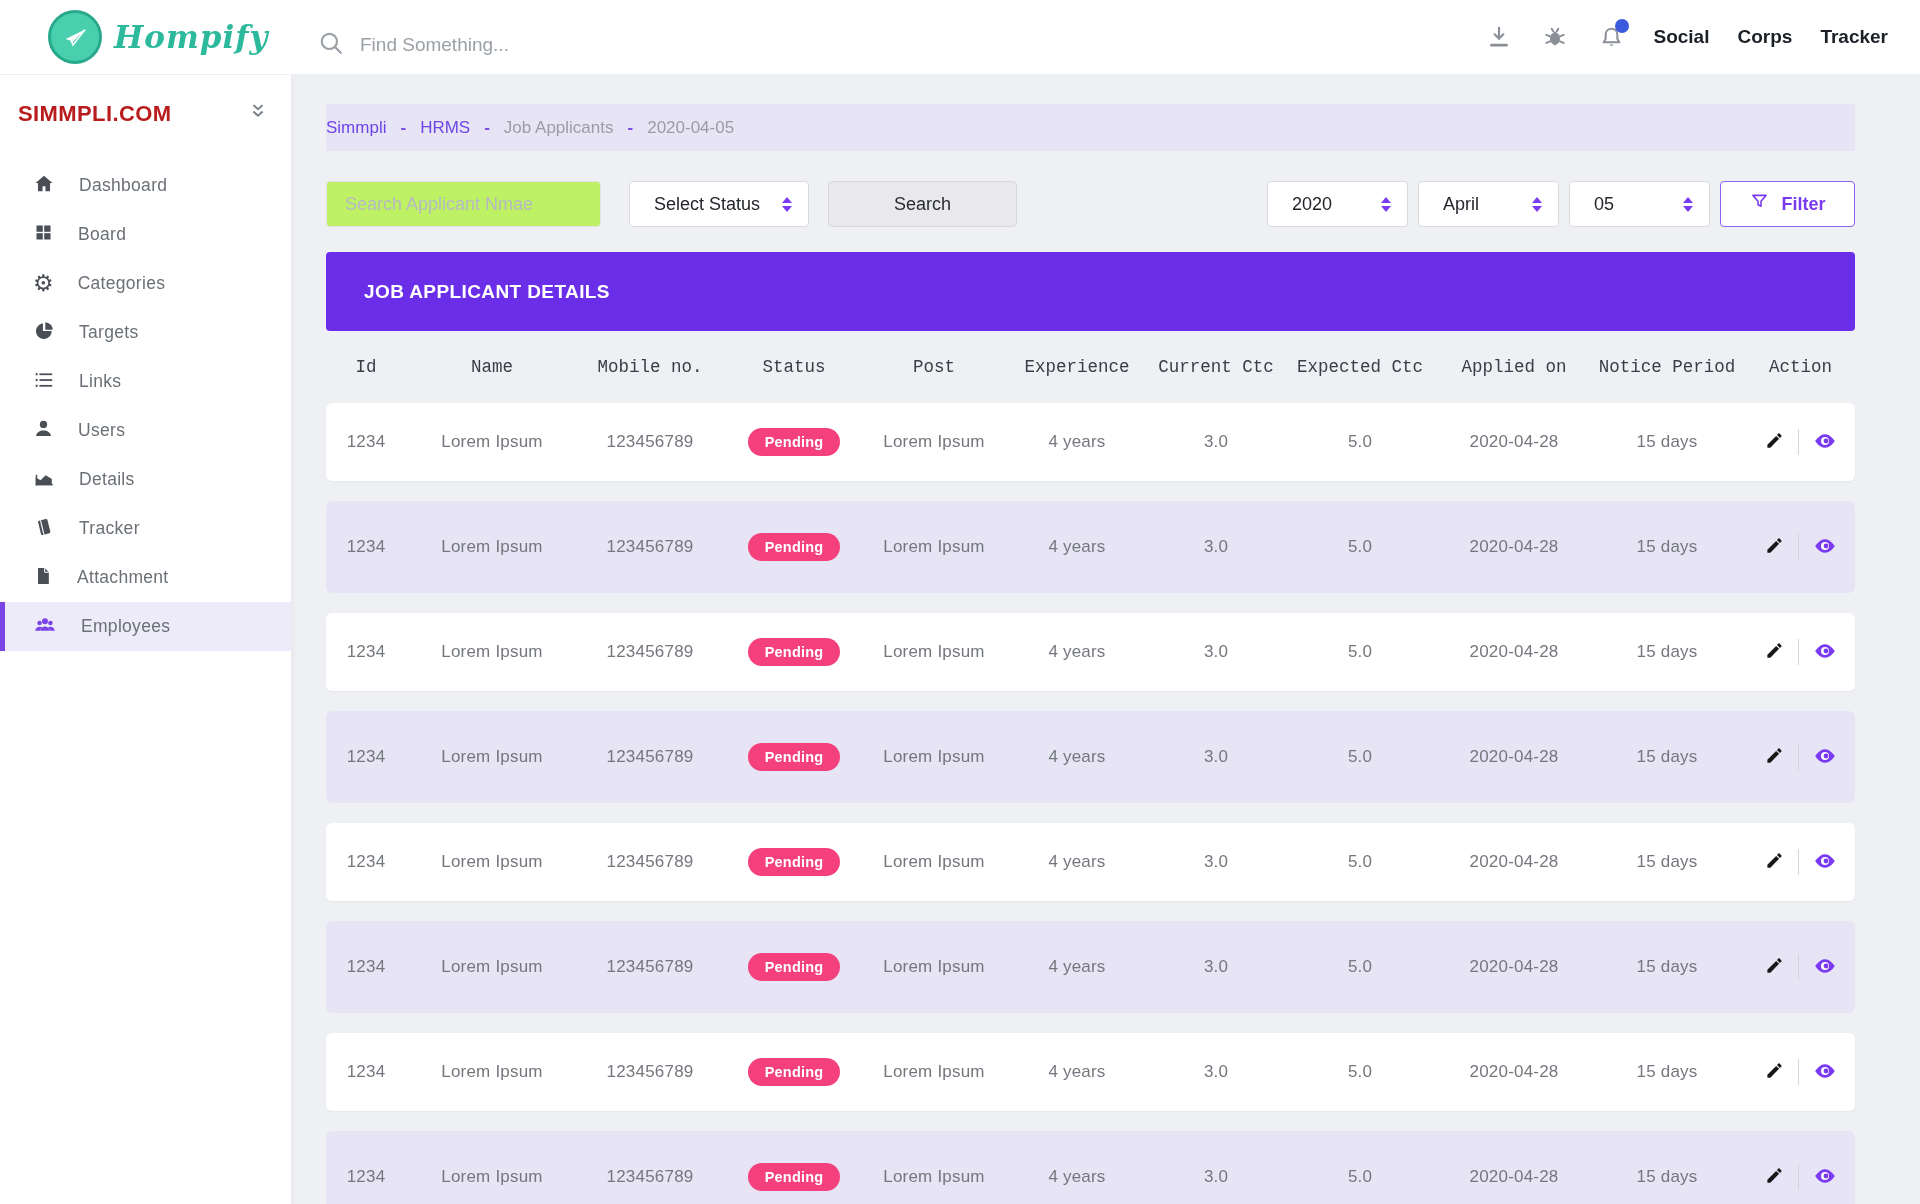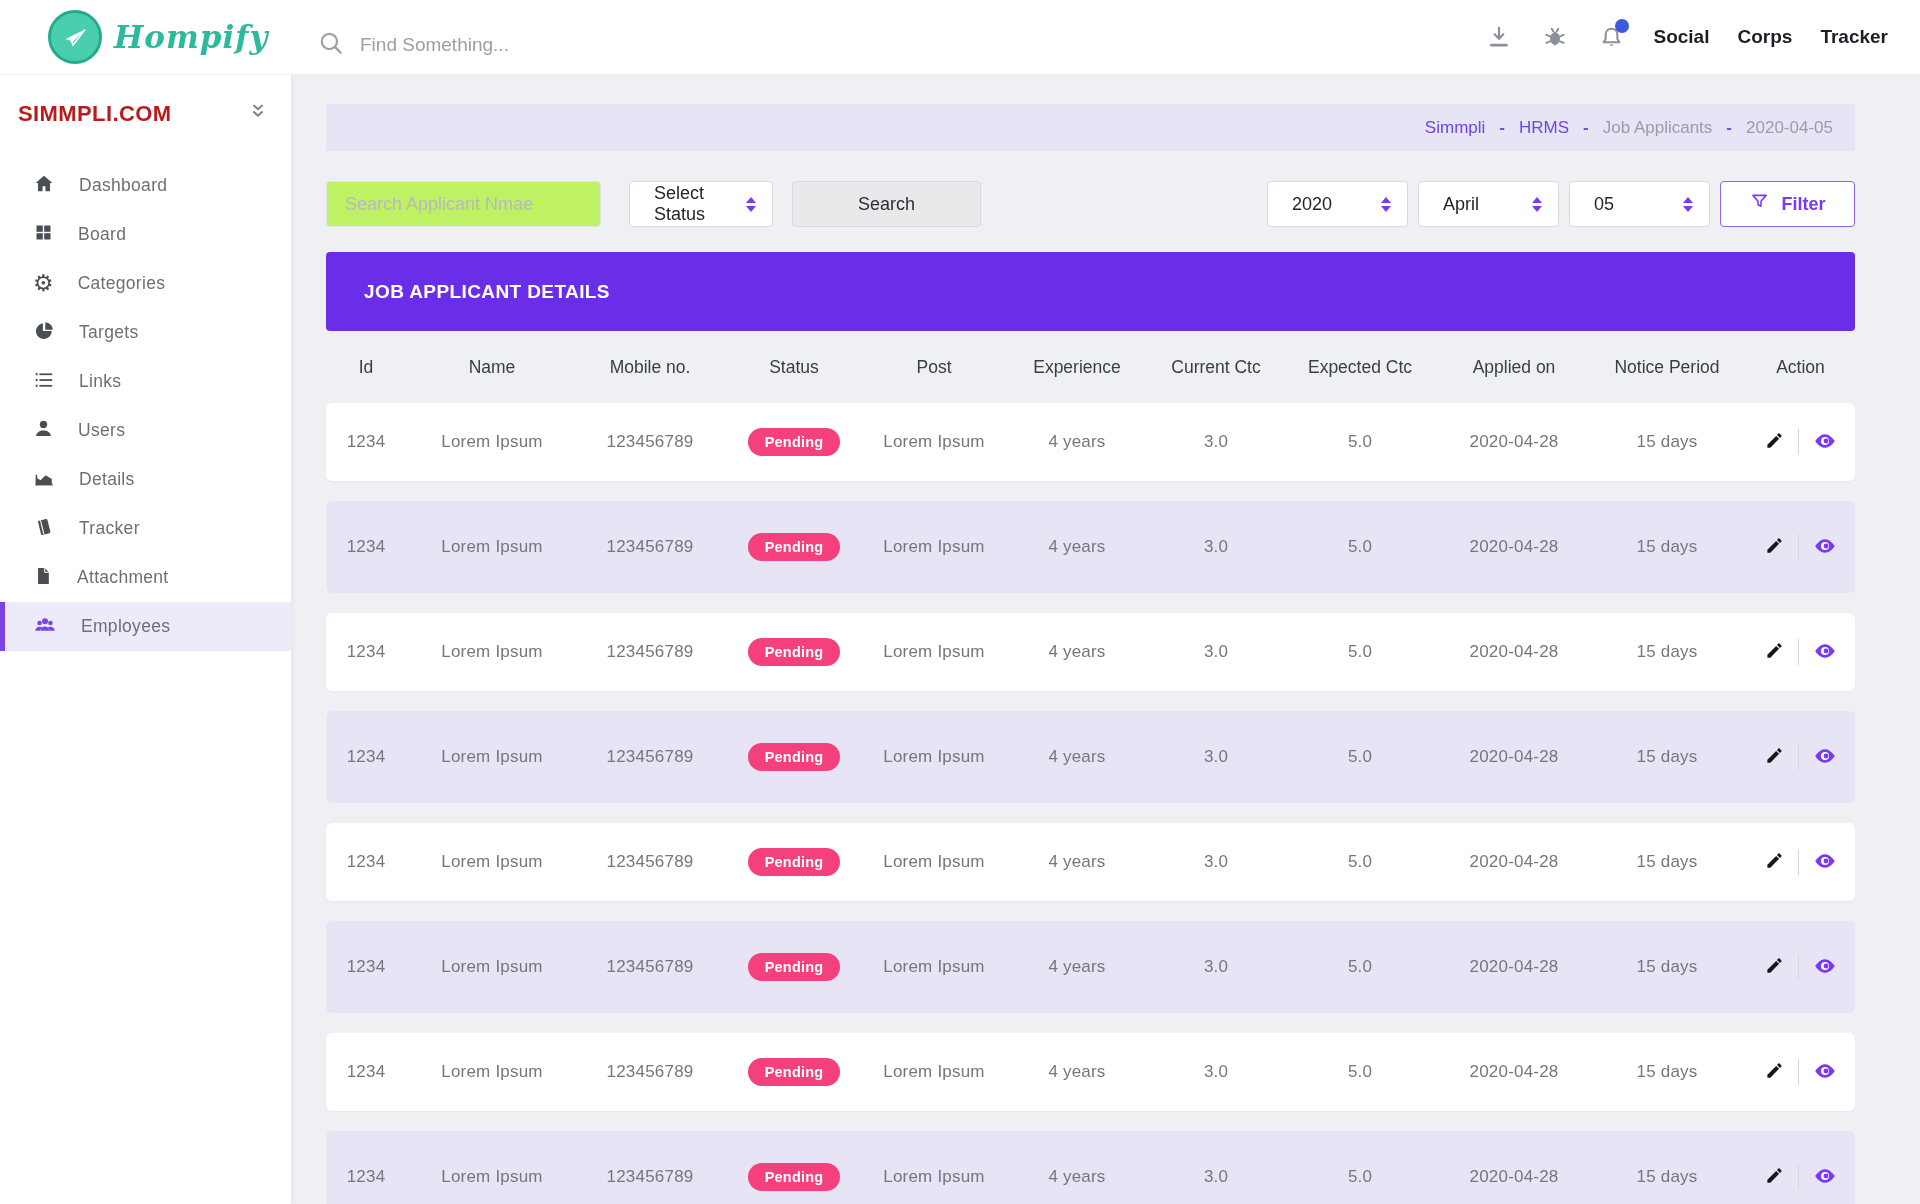--- a/index.html
+++ b/index.html
@@ -36,56 +36,56 @@
   .side-item { display:flex; align-items:center; gap:24px; height:49px; padding-left:28px;
                cursor:pointer; border-left:5px solid transparent; }
   .side-item .lbl { font-size:17.5px; color:#6b7076; letter-spacing:.3px; }
   .side-item svg, .side-item .uicon { flex-shrink:0; }
   .uicon { font-size:23px; color:#4a4e55; line-height:1; }
   .side-item.active { background:#edeafa; border-left:5px solid #7a43e6; }
   .main { flex:1; padding:29px 65px 0 35px; }
 
   
   .crumb-bar { height:47px; background:#e7e4f6; display:flex; align-items:center;
-               justify-content:flex-end; padding-right:22px; gap:14px; font-size:17px; }
+               justify-content:flex-start; padding-right:22px; gap:14px; font-size:17px; }
   .crumb-link { color:#6e46e5; cursor:pointer; }
   .crumb-sep { color:#7a4fe8; font-weight:bold; }
   .crumb-muted { color:#9b9ca6; }
 
   
   .filter-row { margin-top:30px; display:flex; align-items:center; }
   .applicant-search { width:275px; height:46px; background:#bef264; border:1px solid #e2e2e8;
                       border-radius:4px; padding:0 18px; font-size:18px; color:#3c4046; outline:none;
                       font-family:"Liberation Sans", sans-serif; }
   .applicant-search::placeholder { color:#b6b9c3; }
   .selectbox { height:46px; background:#ffffff; border:1px solid #d9dade; border-radius:4px;
                display:flex; align-items:center; justify-content:space-between;
                padding:0 16px 0 24px; font-size:18px; color:#23262c; cursor:pointer; }
   .sort { display:inline-flex; flex-direction:column; gap:3px; }
   .sort i { display:block; width:0; height:0; border-left:5.5px solid transparent;
             border-right:5.5px solid transparent; }
   .sort .up { border-bottom:6.5px solid #7a3bf0; }
   .sort .down { border-top:6.5px solid #7a3bf0; }
-  .status-select { width:144px; margin-left:28px; }
+  .status-select { width:180px; margin-left:28px; }
   .search-btn { width:189px; height:46px; margin-left:19px; background:#e9e9eb;
                 border:1px solid #d9d9dd; border-radius:4px; font-size:18px; color:#2a2e34;
                 cursor:pointer; font-family:"Liberation Sans", sans-serif; }
   .date-group { margin-left:auto; display:flex; align-items:center; gap:10px; }
   .date-select { width:141px; }
   .filter-btn { width:135px; height:46px; background:#ffffff; border:1px solid #8e62ef;
                 border-radius:4px; display:flex; align-items:center; justify-content:center;
                 gap:11px; color:#7a3bf0; font-size:18px; font-weight:bold; cursor:pointer; }
 
   
   .banner { margin-top:25px; height:79px; background:#6b2ee8; border-radius:4px;
             display:flex; align-items:center; padding-left:38px; }
   .banner-title { color:#ffffff; font-size:19px; font-weight:bold; letter-spacing:.4px; }
   .grid11 { display:grid; grid-template-columns:80px 172px 144px 144px 136px 150px 128px 160px 148px 158px 109px; }
   .thead { height:72px; align-items:center; }
-  .thead > div { text-align:center; font-size:17.5px; font-weight:500; color:#393e46; }
+  .thead > div { text-align:center; font-size:17.5px; font-weight:500; color:#393e46;font-family:Liberation Mono, monospace; }
   .rows .row { border-radius:6px; margin-bottom:20px; align-items:center; }
   .rows div.row:nth-of-type(odd) { background:#ffffff; height:78px; box-shadow:0 1px 2px rgba(0,0,0,0.04); }
   .rows div.row:nth-of-type(even) { background:#e7e4f5; height:92px; }
   .cell { text-align:center; font-size:17px; color:#74777d; letter-spacing:.2px; }
   .pill { display:inline-block; background:#f4407c; color:#ffffff; font-size:14.5px;
           font-weight:bold; padding:6px 17px; border-radius:999px; letter-spacing:.2px; }
   .action-cell { display:flex; align-items:center; justify-content:center; gap:14px; }
   .action-div { width:1px; height:26px; background:#d6d6dc; }
   .icon-btn { background:none; border:none; cursor:pointer; padding:0; display:flex; align-items:center; }
 </style>

